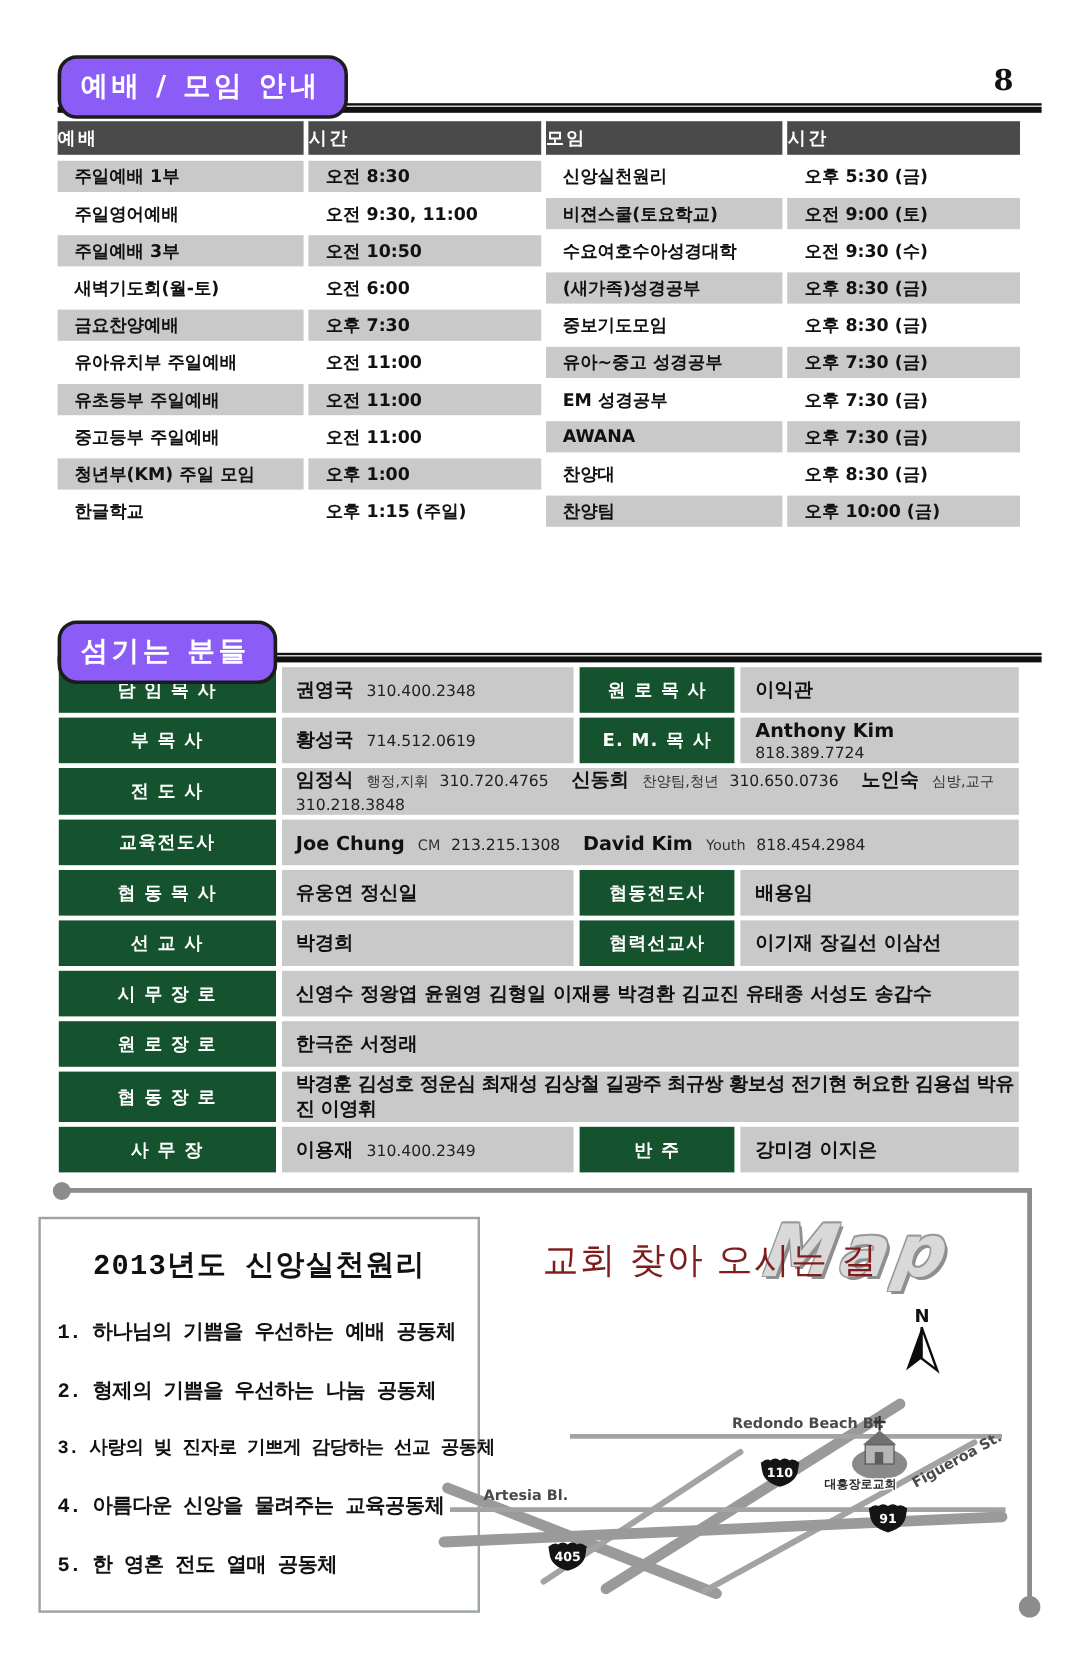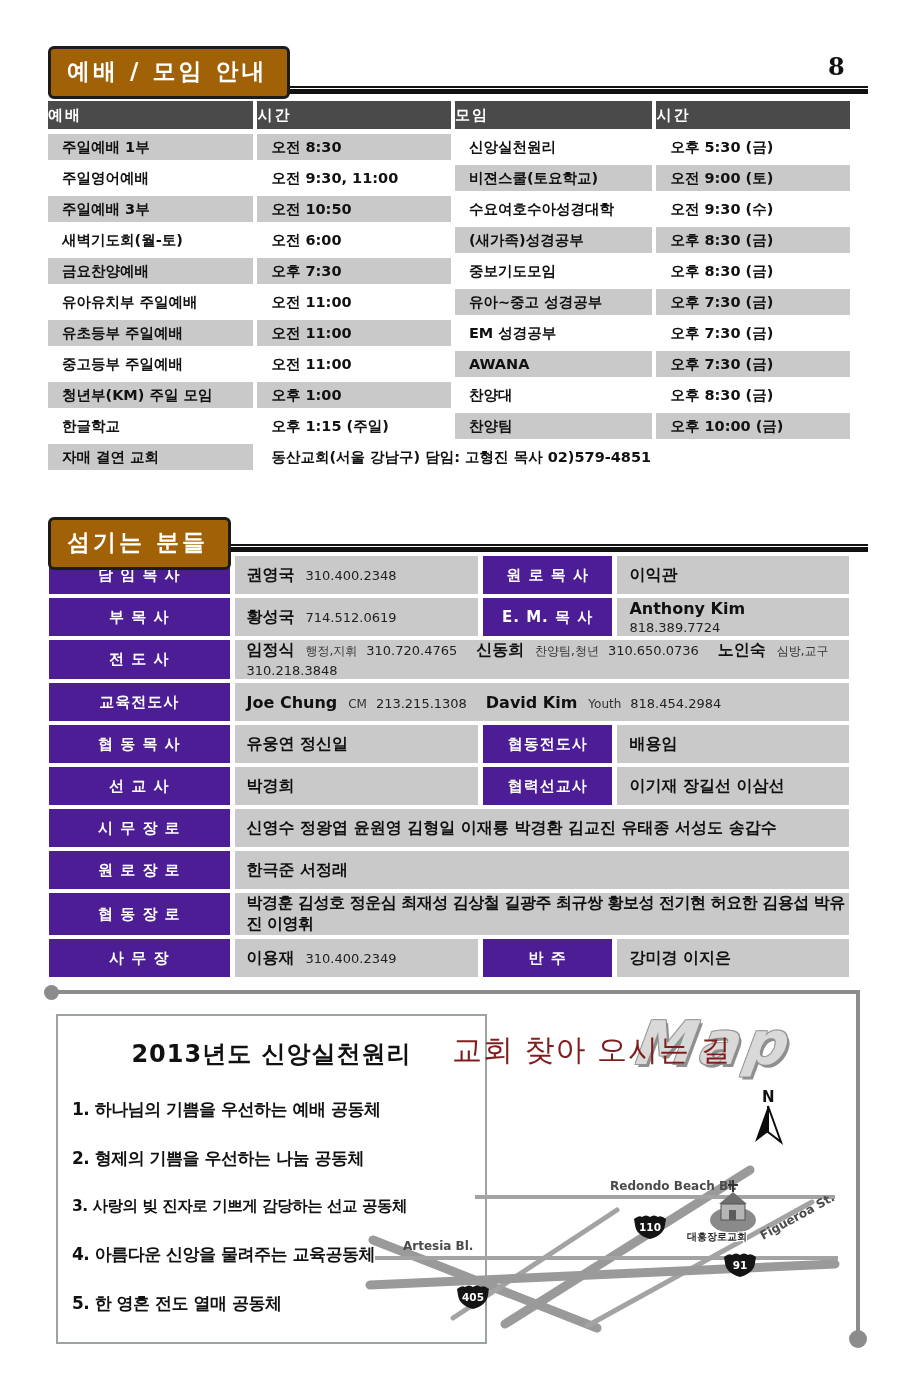--- a/index.html
+++ b/index.html
@@ -3,52 +3,52 @@
 <meta charset="utf-8">
 <style>
   * { box-sizing: border-box; margin: 0; padding: 0; }
   html, body { width: 900px; height: 1394px; background: #fff; }
   body { font-family: "DejaVu Sans", sans-serif; color: #111; }
   #page { position: relative; width: 900px; height: 1394px; background: #fff; overflow: hidden; }
 
   
   .badge {
     position: absolute; left: 48px; z-index: 3;
-    background: #a16207; border: 3px solid #1c1c1c; border-radius: 6px;
+    background: #8b5cf6; border: 3px solid #1c1c1c; border-radius: 16px;
     color: #fff; font-weight: bold; font-size: 23px; letter-spacing: 3px;
     padding: 7px 20px 9px 16px;
   }
   .thickline { position: absolute; left: 48px; width: 820px; height: 5px; background: #111; z-index: 1; }
   .thinline  { position: absolute; left: 56px; width: 812px; height: 2px; background: #111; z-index: 1; }
 
   .pagenum { position: absolute; top: 52px; left: 828px; font-family: "DejaVu Serif", serif; font-weight: bold; font-size: 24px; }
 
   
   table.sched { position: absolute; left: 44px; top: 96px; width: 810px; border-collapse: separate; border-spacing: 4px 5px; table-layout: fixed; }
   table.sched th { background: #4a4a4a; color: #fff; font-size: 15px; font-weight: bold; height: 28px; text-align: left; letter-spacing: 2px; }
   table.sched td { height: 26px; font-size: 14.5px; font-weight: bold; padding-left: 14px; vertical-align: middle; }
   td.g { background: #c9c9c9; }
   td.w { background: #ffffff; }
 
   
   table.serv { position: absolute; left: 44px; top: 552px; width: 810px; border-collapse: separate; border-spacing: 5px 4px; table-layout: fixed; }
   table.serv td { height: 38px; vertical-align: middle; }
-  td.lbl { background: #4c1d95; color: #fff; font-weight: bold; font-size: 15px; text-align: center; letter-spacing: 1px; }
+  td.lbl { background: #14532d; color: #fff; font-weight: bold; font-size: 15px; text-align: center; letter-spacing: 1px; }
   td.val { background: #c9c9c9; padding-left: 12px; font-size: 15.5px; }
   .nm { font-weight: bold; font-size: 16px; margin-right: 6px; }
   .rl { font-size: 12px; color: #333; margin-right: 4px; }
   .ph { font-size: 13px; color: #222; margin-right: 14px; }
 
   
   .dot { position: absolute; background: #8c8c8c; border-radius: 50%; }
   .hline { position: absolute; background: #8c8c8c; }
   .vline { position: absolute; background: #8c8c8c; }
 
   
-  .pbox { position: absolute; left: 56px; top: 1014px; width: 431px; height: 330px; border: 2px solid #9ba49e; background: #fff; }
+  .pbox { position: absolute; left: 32px; top: 1014px; width: 368px; height: 330px; border: 2px solid #9ba49e; background: #fff; font-family: Liberation Mono, monospace; }
   .ptitle { margin-top: 22px; text-align: center; font-size: 24px; font-weight: bold; letter-spacing: 1px; }
   .plist { margin-top: 28px; }
   .pitem { padding: 0 10px 0 14px; font-size: 17px; font-weight: bold; margin-bottom: 26px; letter-spacing: -0.5px; white-space: nowrap; }
   .pitem.condensed { font-size: 15.5px; }
 
   
   .maptitle { position: absolute; left: 452px; top: 1030px; font-size: 30px; font-weight: 400; color: #7f1d1d; letter-spacing: 1px; z-index: 2; }
   .wordart { position: absolute; left: 638px; top: 1008px; font-size: 60px; font-weight: bold; font-style: italic;
              color: #d9d9d9; transform: skewX(-10deg);
              text-shadow: 3px 3px 0 #8f8f8f, -1px -1px 0 #9a9a9a, 1px -1px 0 #9a9a9a, -1px 1px 0 #9a9a9a, 1px 1px 0 #9a9a9a;
@@ -134,24 +134,20 @@
       <td class="g">오후 1:00</td>
       <td class="w">찬양대</td>
       <td class="w">오후 8:30 (금)</td>
     </tr>
     <tr>
       <td class="w">한글학교</td>
       <td class="w">오후 1:15 (주일)</td>
       <td class="g">찬양팀</td>
       <td class="g">오후 10:00 (금)</td>
     </tr>
-    <tr>
-      <td class="g">자매 결연 교회</td>
-      <td class="w" colspan="3">동산교회(서울 강남구)  담임: 고형진 목사 02)579-4851</td>
-    </tr>
   </tbody>
     </table>
 
   <div class="badge" style="top:517px;">섬기는 분들</div>
   <div class="thinline" style="top:544px;"></div>
   <div class="thickline" style="top:547px;"></div>
 
   <table class="serv">
     <colgroup>
       <col style="width:23%">

